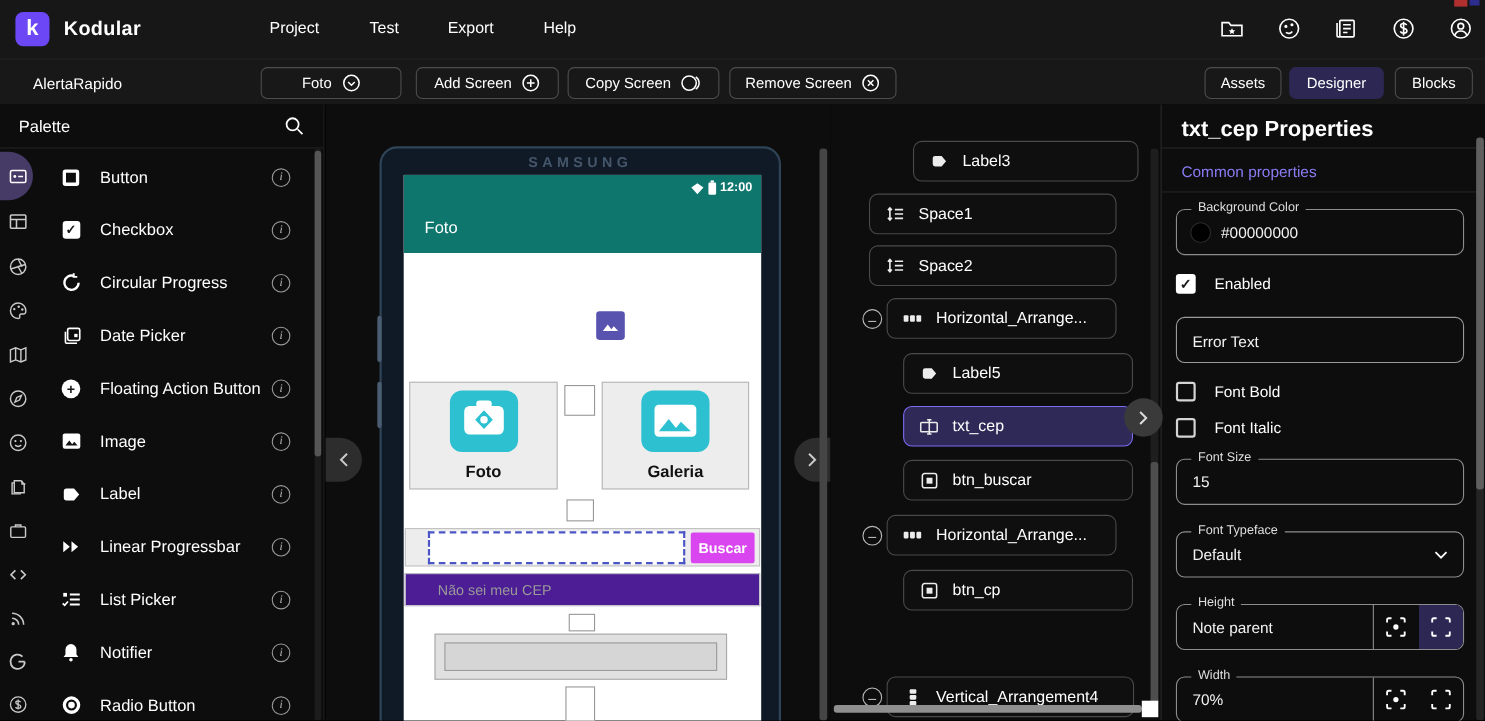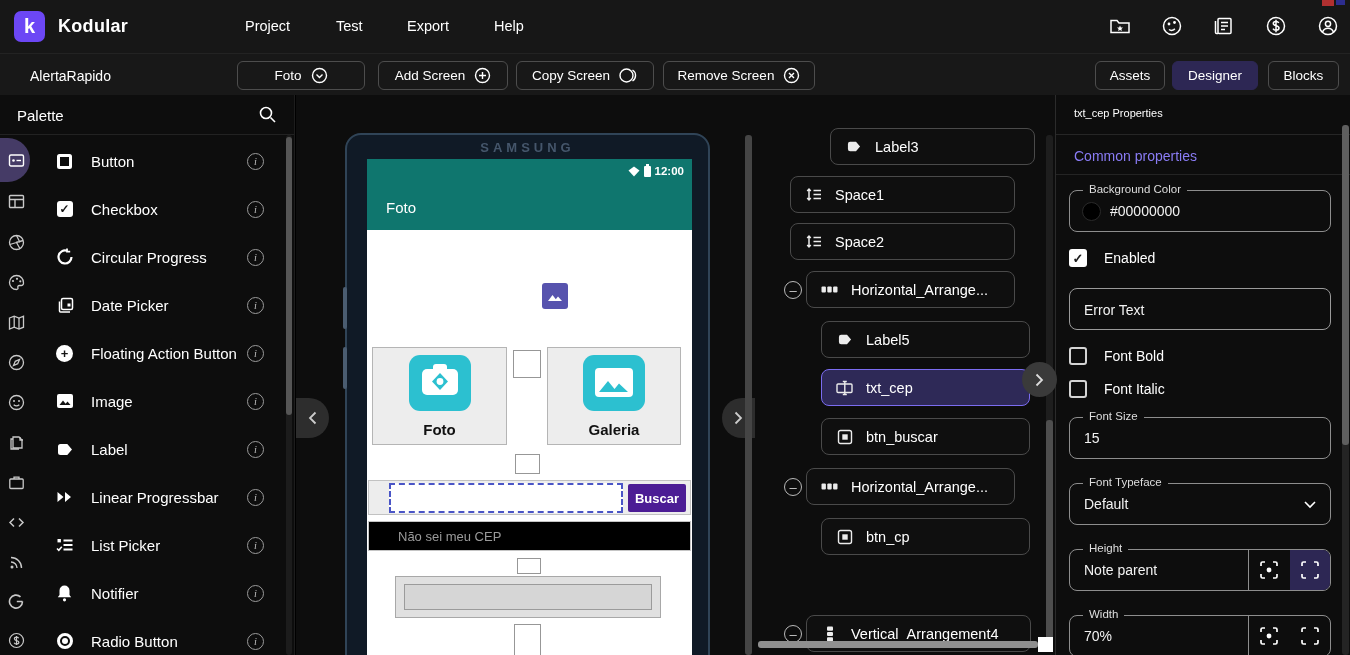--- a/index.html
+++ b/index.html
@@ -55,38 +55,38 @@
   .apptitle { position:absolute; left:19px; top:40px; font-size:15px; color:#fff; }
   .status { position:absolute; right:8px; top:6px; display:flex; align-items:center; gap:4px; color:#fff; font-size:11.5px; font-weight:bold; }
   .batt { width:7px; height:11px; background:#fff; border-radius:1px; position:relative; }
   .batt:before { content:""; position:absolute; left:2px; top:-2px; width:3px; height:2px; background:#fff; }
   .card { position:absolute; height:98px; background:#ededed; border:1px solid #b5b5b5; }
   .teal-ic { position:absolute; left:50%; transform:translateX(-50%); top:7px; width:62px; height:56px; border-radius:11px; }
   .card-lbl { position:absolute; left:0; right:0; bottom:6px; text-align:center; color:#111; font-weight:bold; font-size:15px; }
   .spacer { position:absolute; background:#fff; border:1px solid #979797; }
   .cep-row { position:absolute; left:1px; top:321px; width:323px; height:35px; background:#ededed; border:1px solid #c2c2c2; }
   .cep-box { position:absolute; left:20px; top:2px; width:234px; height:30px; background:#fff; border:2px dashed #4a55c6; }
-  .buscar { position:absolute; left:259px; top:3px; width:58px; height:28px; background:#4c1d95; border-radius:2px; color:#fff; font-weight:bold; font-size:13px; display:flex; align-items:center; justify-content:center; border:none; font-family:"Liberation Sans",sans-serif; }
-  .cep-hint { position:absolute; left:1px; top:362px; width:323px; height:30px; background:#000000; border:1px solid #c5c5c5; color:#9a9a9a; font-size:13px; display:flex; align-items:center; padding-left:29px; }
+  .buscar { position:absolute; left:259px; top:3px; width:58px; height:28px; background:#d946ef; border-radius:2px; color:#fff; font-weight:bold; font-size:13px; display:flex; align-items:center; justify-content:center; border:none; font-family:"Liberation Sans",sans-serif; }
+  .cep-hint { position:absolute; left:1px; top:362px; width:323px; height:30px; background:#4c1d95; border:1px solid #c5c5c5; color:#9a9a9a; font-size:13px; display:flex; align-items:center; padding-left:29px; }
   .prog-out { position:absolute; left:28px; top:417px; width:266px; height:42px; background:#e0e0e0; border:1px solid #a8a8a8; }
   .prog-in { position:absolute; left:8px; top:7px; right:8px; bottom:7px; background:#d6d6d6; border:1px solid #9b9b9b; }
   .collapse-tab { position:absolute; width:33px; height:40px; background:#2d2d2d; color:#c9c9c9; display:flex; align-items:center; justify-content:center; }
 
   
   .tree { left:755px; width:300px; }
   .trow { position:absolute; height:37px; border:1px solid #4a4a4a; border-radius:8px; display:flex; align-items:center; gap:13px; padding-left:14px; font-size:14.5px; background:#0f0f0f; }
   .trow.sel { background:#2e2957; border-color:#7b6cf0; }
   .trow .ticon { width:17px; display:flex; align-items:center; justify-content:center; color:#ececec; }
   .minus { position:absolute; width:18px; height:18px; border:1.4px solid #b9b9b9; border-radius:50%; color:#cfcfcf; display:flex; align-items:center; justify-content:center; font-size:13px; line-height:1; }
   .tree-fab { position:absolute; left:1022px; top:362px; width:35px; height:35px; border-radius:50%; background:#3a3a3a; color:#ddd; display:flex; align-items:center; justify-content:center; z-index:5; }
 
   
   .props { left:1055px; width:295px; border-left:1px solid #2b2b2b; }
   .props .phead { border-bottom:1px solid #262626; }
-  .props-title { position:absolute; left:18px; top:12px; font-size:11px; font-weight:normal;text-align:right; }
+  .props-title { position:absolute; left:18px; top:12px; font-size:20px; font-weight:bold;text-align:right; }
   .sect-link { position:absolute; left:18px; top:53px; font-size:14px; color:#8a7cf5; }
   .sect-div { position:absolute; left:0; top:79px; width:295px; height:1px; background:#242424; }
   .fset { position:absolute; left:13px; width:262px; height:42px; border:1px solid #8d8d8d; border-radius:8px; }
   .fset .legend { position:absolute; left:13px; top:-8px; background:#0d0d0d; padding:0 6px; font-size:11.5px; color:#dedede; }
   .fset .val { position:absolute; left:14px; top:12px; font-size:14px; color:#f2f2f2; }
   .chk-row { position:absolute; left:13px; height:20px; display:flex; align-items:center; gap:17px; }
   .chk { width:18px; height:18px; border-radius:3px; }
   .chk.on { background:#fff; color:#1b1b1b; font-weight:bold; font-size:13px; display:flex; align-items:center; justify-content:center; }
   .chk.off { border:2px solid #d4d4d4; background:transparent; }
   .chk-lbl { font-size:14px; }

